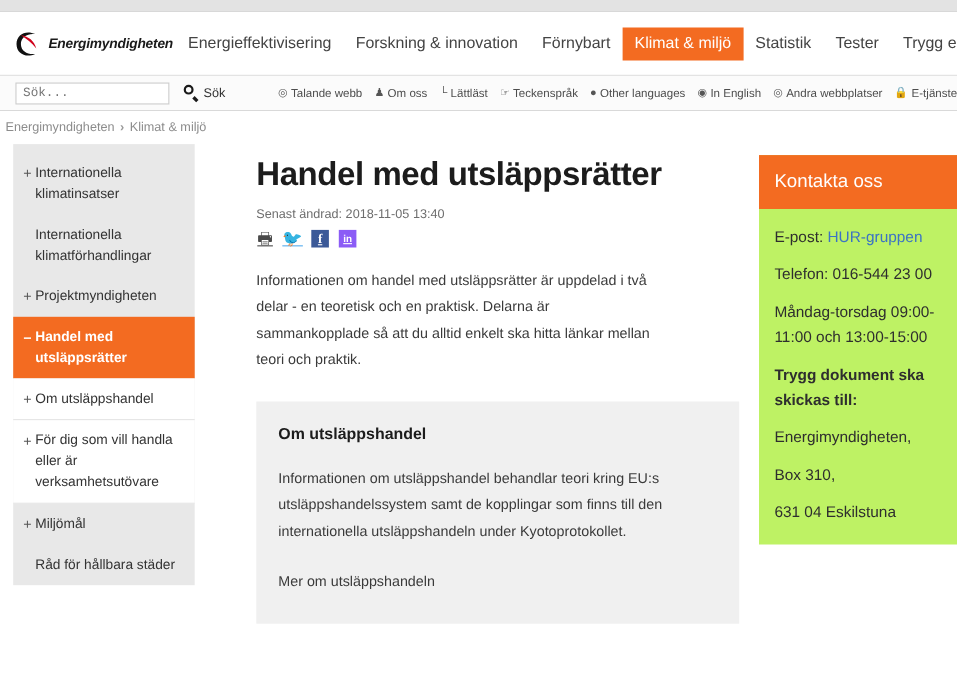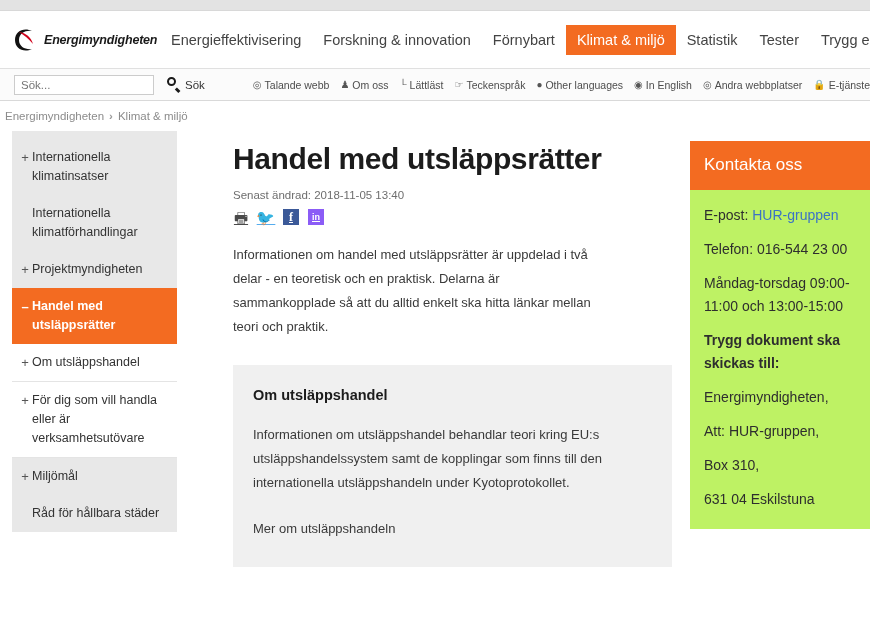--- a/index.html
+++ b/index.html
@@ -92,21 +92,21 @@
   }
   .search-box {
     display: flex;
     align-items: center;
   }
   .search-input {
     width: 140px;
     height: 20px;
     border: 1px solid #cccccc;
     background: #ffffff;
-    font-family: Liberation Sans, sans-serif;
+    font-family: Liberation Mono, monospace;
     font-size: 11.5px;
     color: #888888;
     padding: 0 6px;
     box-sizing: border-box;
     outline: none;
   }
   .search-btn {
     display: flex;
     align-items: center;
     background: none;
@@ -474,21 +474,20 @@
         <div class="contact-head">Kontakta oss</div>
         <div class="contact-body">
           <p>
             <span>E-post:</span>
             <a href="#">HUR-gruppen</a>
           </p>
           <p>Telefon: 016-544 23 00</p>
           <p>Måndag-torsdag 09:00-11:00 och 13:00-15:00</p>
           <p class="bold">Trygg dokument ska skickas till:</p>
           <p>Energimyndigheten,</p>
-          <p>Att: HUR-gruppen,</p>
           <p>Box 310,</p>
           <p>631 04 Eskilstuna</p>
         </div>
       </div>
     </aside>
 
   </div>
 </div>
 
 </body></html>

